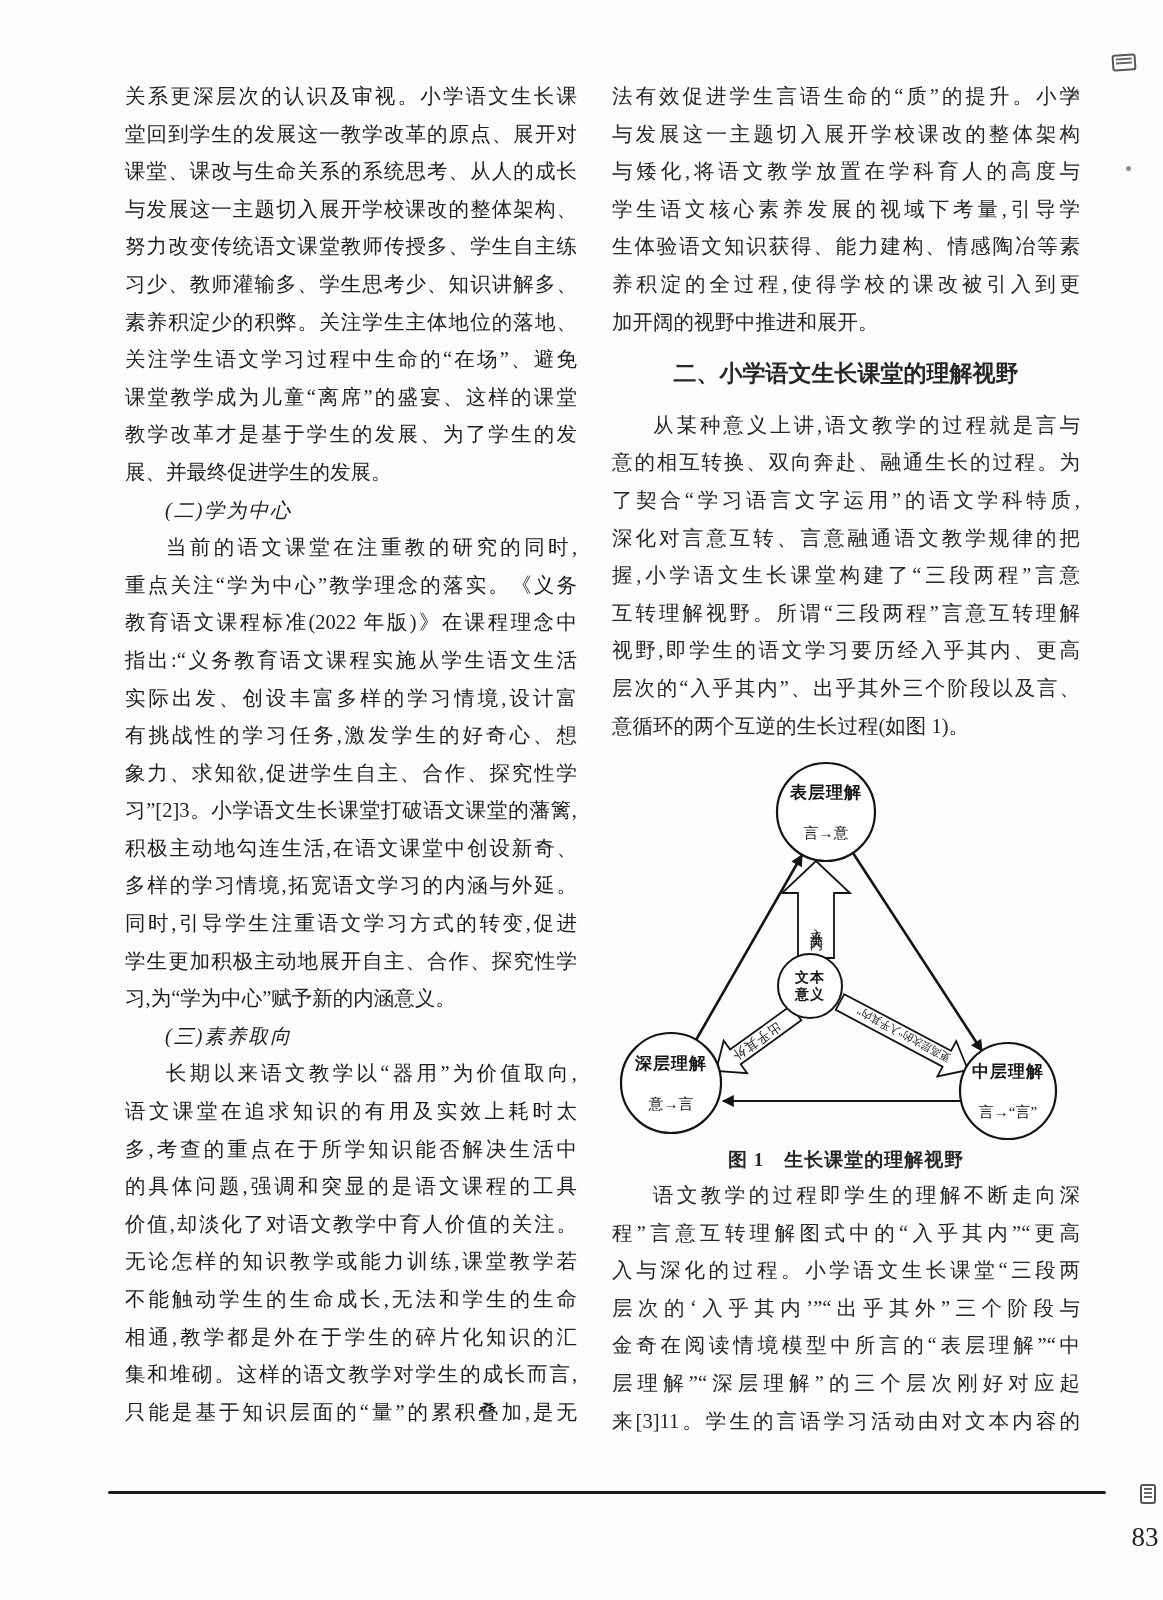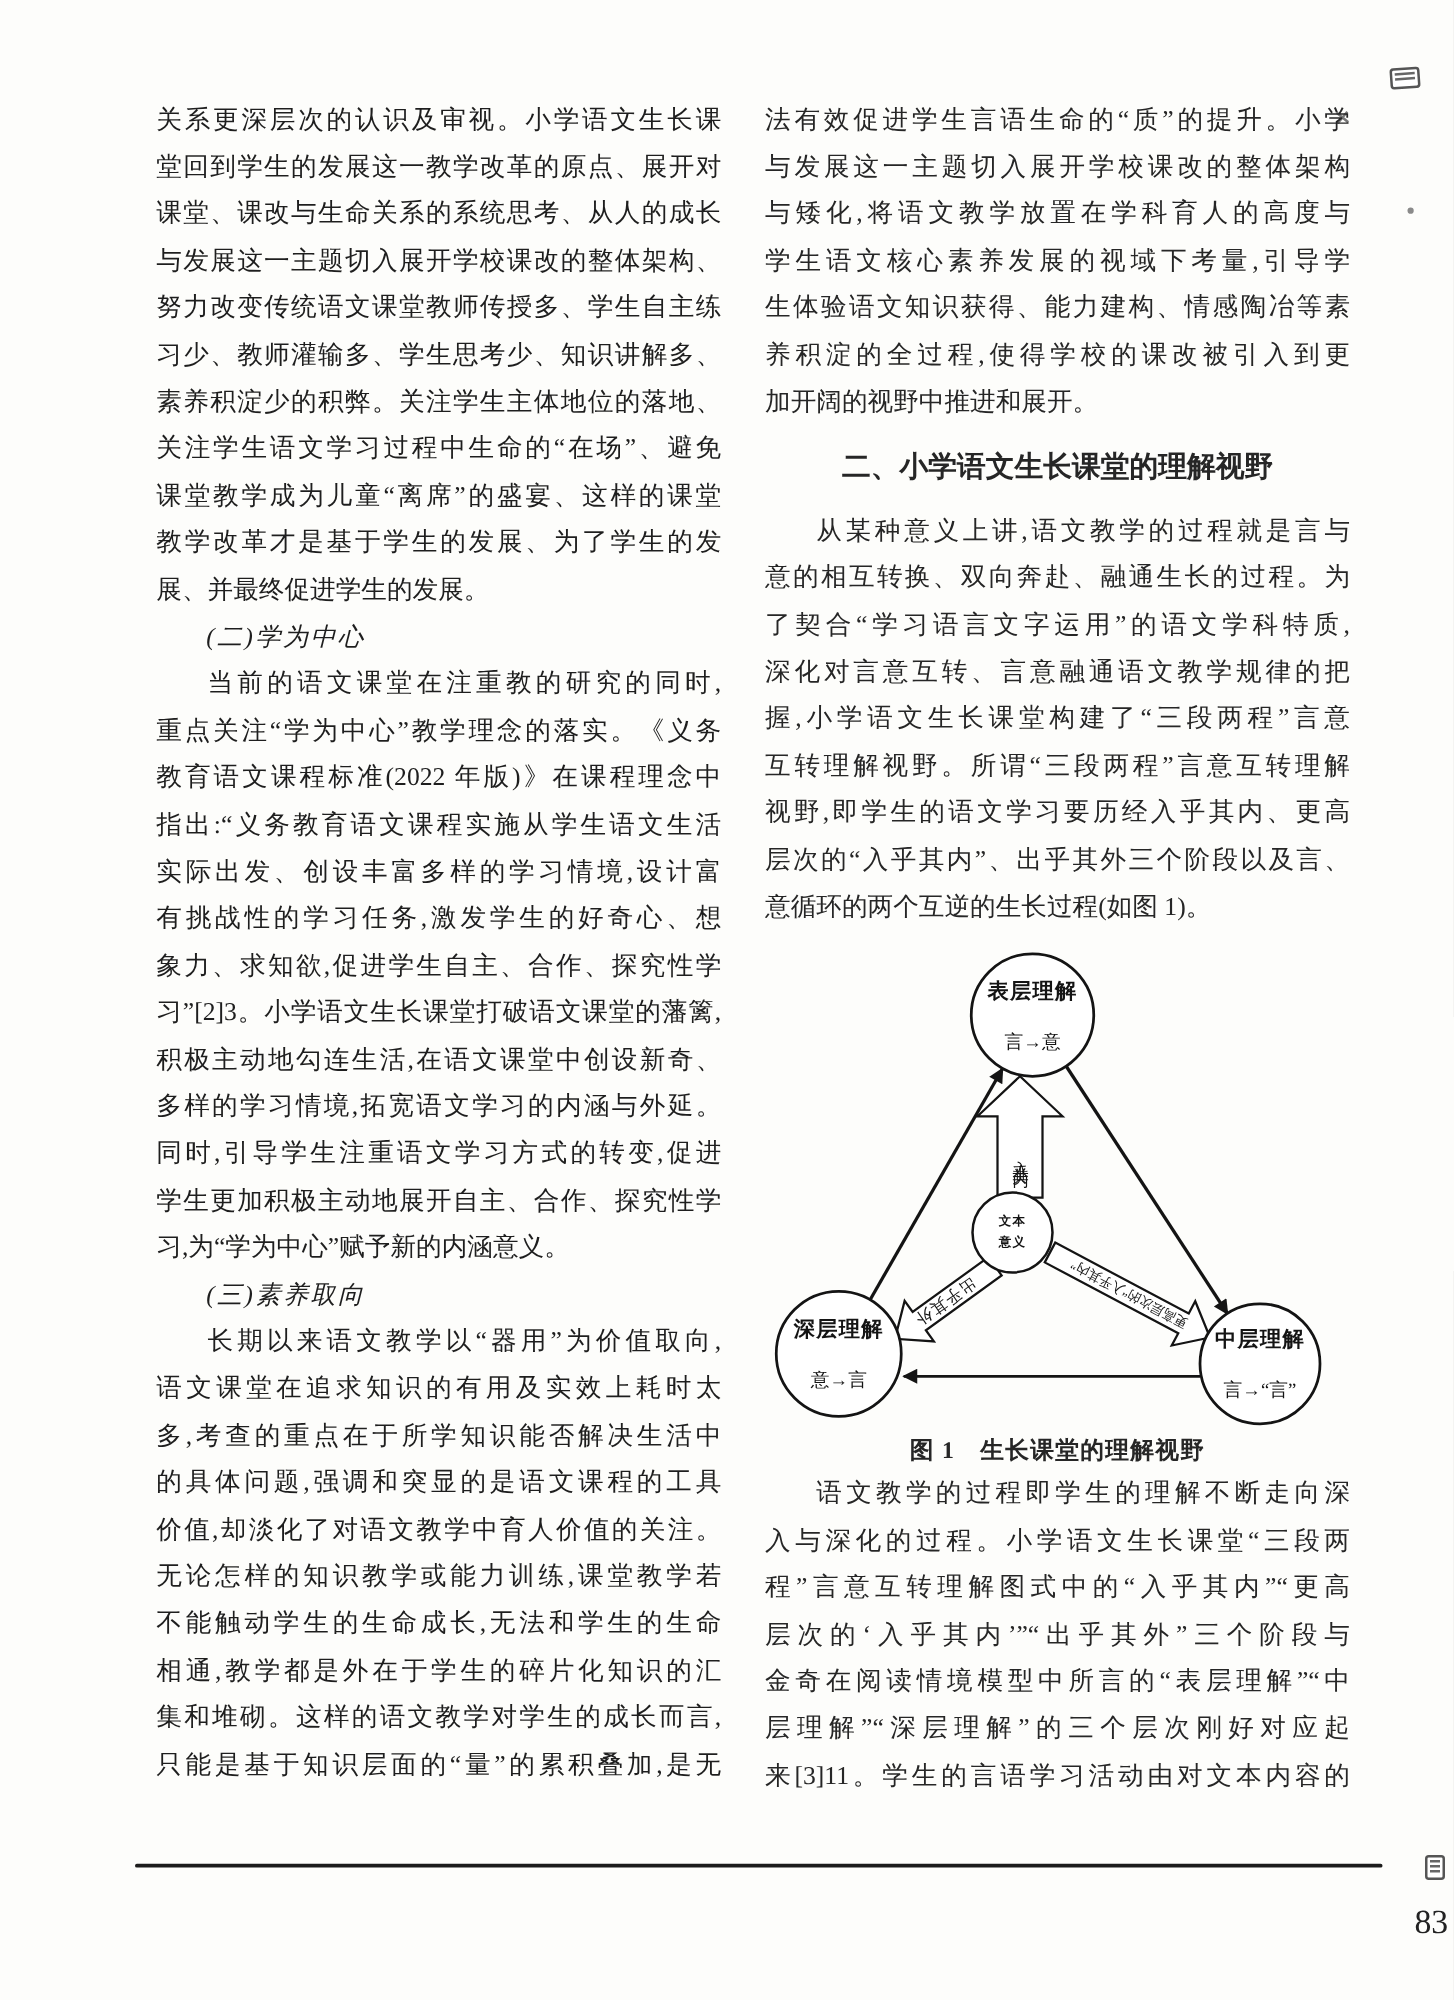--- a/index.html
+++ b/index.html
@@ -32,21 +32,21 @@
   }
   .figure svg { position:absolute; inset:0; }
   .fig-node {
     position:absolute; display:flex; flex-direction:column; gap:20px;
     align-items:center; justify-content:center; text-align:center;
     color:#141414;
   }
   .fig-node .t { font-weight:700; font-size:17px; letter-spacing:1px; }
   .fig-node .s { font-size:15px; }
   .fig-node.center-node { gap:0; }
-  .fig-node.center-node .t { font-size:10px; line-height:17px; }
+  .fig-node.center-node .t { font-size:14px; line-height:17px; }
   .fig-label-v {
     position:absolute; left:184px; top:126px; width:32px; height:74px;
     display:flex; align-items:center; justify-content:center;
     writing-mode:vertical-rl; text-orientation:upright;
     font-size:13px; letter-spacing:3px; color:#141414;
   }
   .fig-label-rot {
     position:absolute; text-align:center; color:#141414; white-space:nowrap;
   }
   .fig-label-out   { left:88px;  top:268px; width:104px; height:24px; line-height:24px; font-size:13px; transform:rotate(145deg); letter-spacing:1px; }
@@ -193,22 +193,22 @@
 
         <div class="fig-label-v">入乎其内</div>
         <div class="fig-label-rot fig-label-out">出乎其外</div>
         <div class="fig-label-rot fig-label-high">更高层次的“入乎其内”</div>
       </div>
       <div class="caption">图 1　生长课堂的理解视野</div>
     </div>
 
     <div>
         <div class="line body-indent">语文教学的过程即学生的理解不断走向深</div>
+        <div class="line body">程”言意互转理解图式中的“入乎其内”“更高</div>
         <div class="line body">入与深化的过程。小学语文生长课堂“三段两</div>
-        <div class="line body">程”言意互转理解图式中的“入乎其内”“更高</div>
         <div class="line body">层次的‘入乎其内’”“出乎其外”三个阶段与</div>
         <div class="line body">金奇在阅读情境模型中所言的“表层理解”“中</div>
         <div class="line body">层理解”“深层理解”的三个层次刚好对应起</div>
         <div class="line body">来[3]11。学生的言语学习活动由对文本内容的</div>
       </div>
   </div>
 
   <div class="footer-rule"></div>
   <div class="artifact-icon artifact-bottom">
       <span class="bar"></span>

